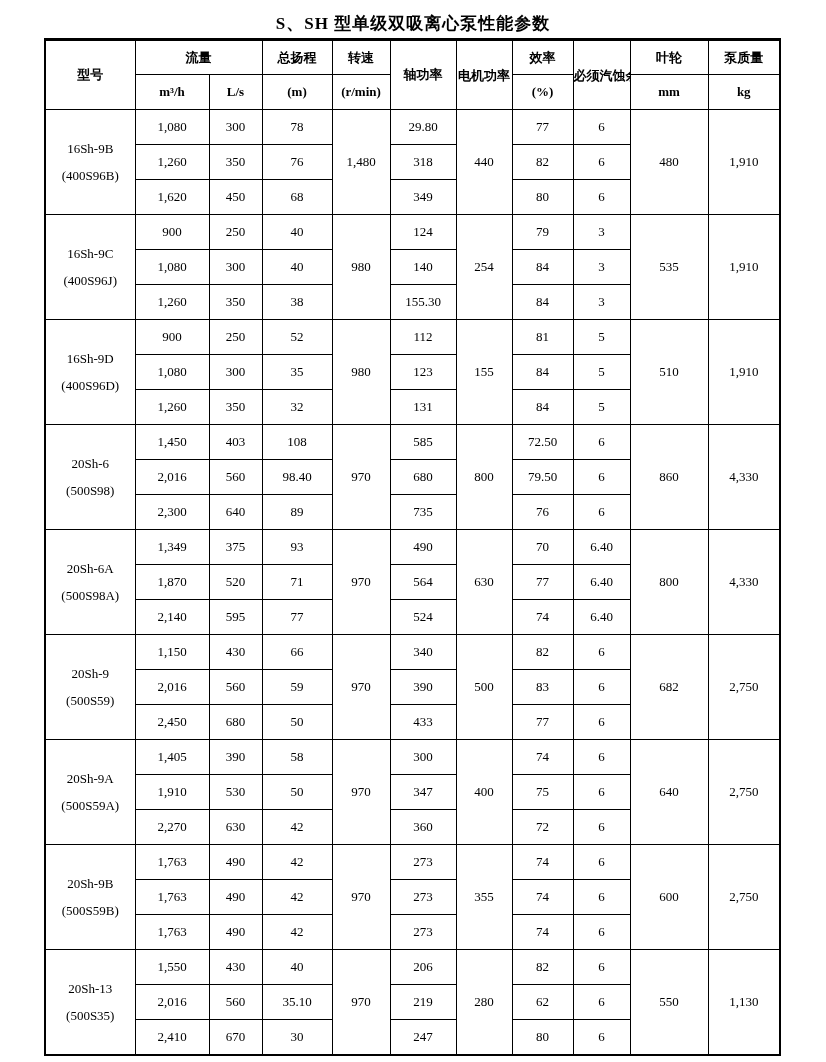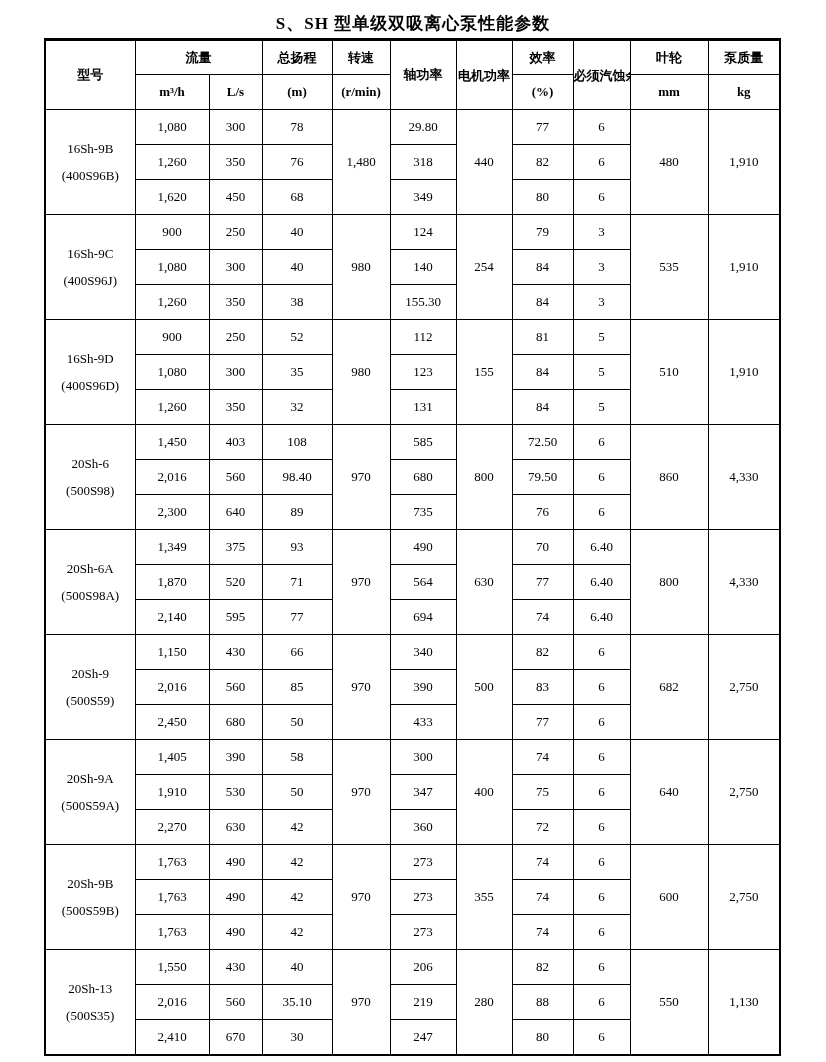--- a/index.html
+++ b/index.html
@@ -239,21 +239,21 @@
         <td>520</td>
         <td>71</td>
         <td>564</td>
         <td>77</td>
         <td>6.40</td>
       </tr>
       <tr class="drow">
         <td>2,140</td>
         <td>595</td>
         <td>77</td>
-        <td>694</td>
+        <td>524</td>
         <td>74</td>
         <td>6.40</td>
       </tr>
 
       <tr class="drow">
         <td rowspan="3" class="model-cell">
           <div>20Sh-9</div>
           <div>(500S59)</div>
         </td>
         <td>1,150</td>
@@ -263,21 +263,21 @@
         <td>340</td>
         <td rowspan="3">500</td>
         <td>82</td>
         <td>6</td>
         <td rowspan="3">682</td>
         <td rowspan="3">2,750</td>
       </tr>
       <tr class="drow">
         <td>2,016</td>
         <td>560</td>
-        <td>85</td>
+        <td>59</td>
         <td>390</td>
         <td>83</td>
         <td>6</td>
       </tr>
       <tr class="drow">
         <td>2,450</td>
         <td>680</td>
         <td>50</td>
         <td>433</td>
         <td>77</td>
@@ -364,21 +364,21 @@
         <td>82</td>
         <td>6</td>
         <td rowspan="3">550</td>
         <td rowspan="3">1,130</td>
       </tr>
       <tr class="drow">
         <td>2,016</td>
         <td>560</td>
         <td>35.10</td>
         <td>219</td>
-        <td>88</td>
+        <td>62</td>
         <td>6</td>
       </tr>
       <tr class="drow">
         <td>2,410</td>
         <td>670</td>
         <td>30</td>
         <td>247</td>
         <td>80</td>
         <td>6</td>
       </tr>

